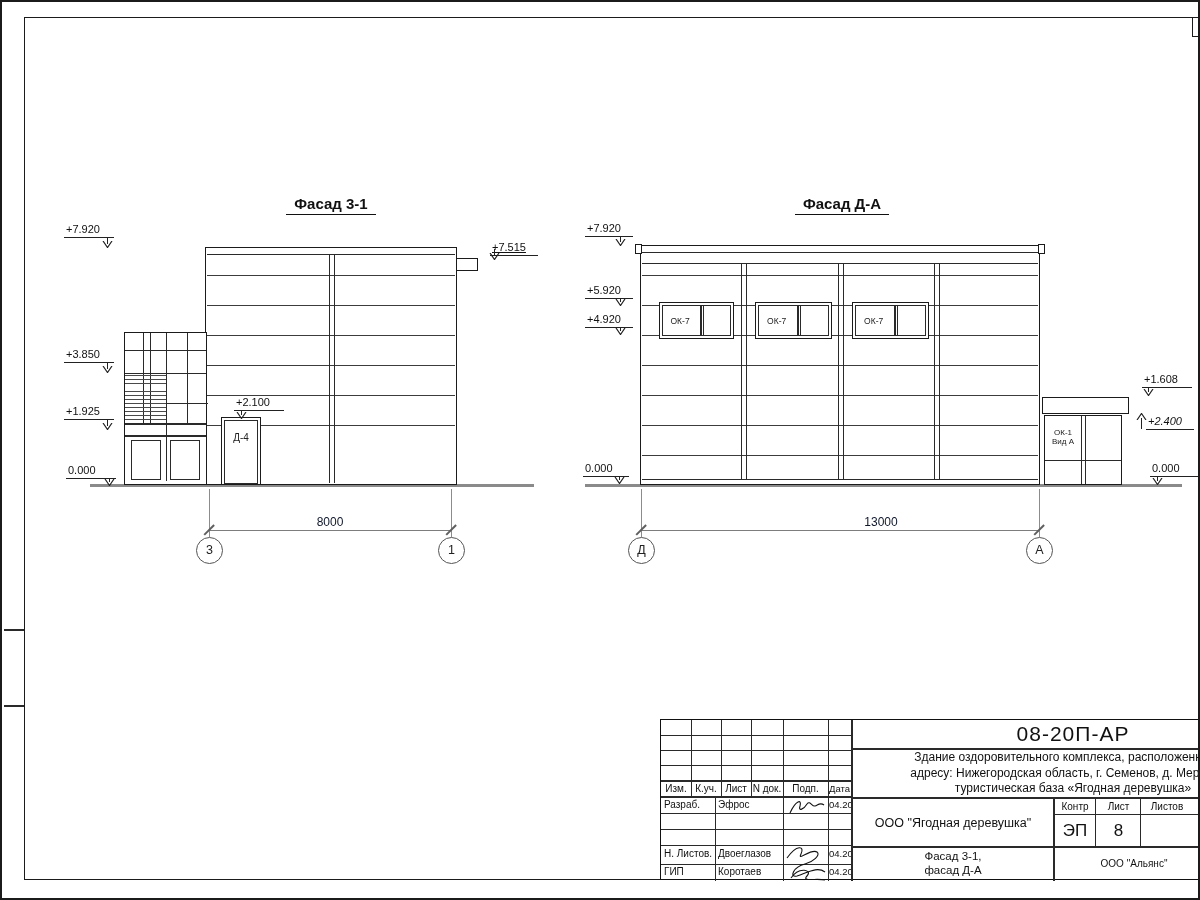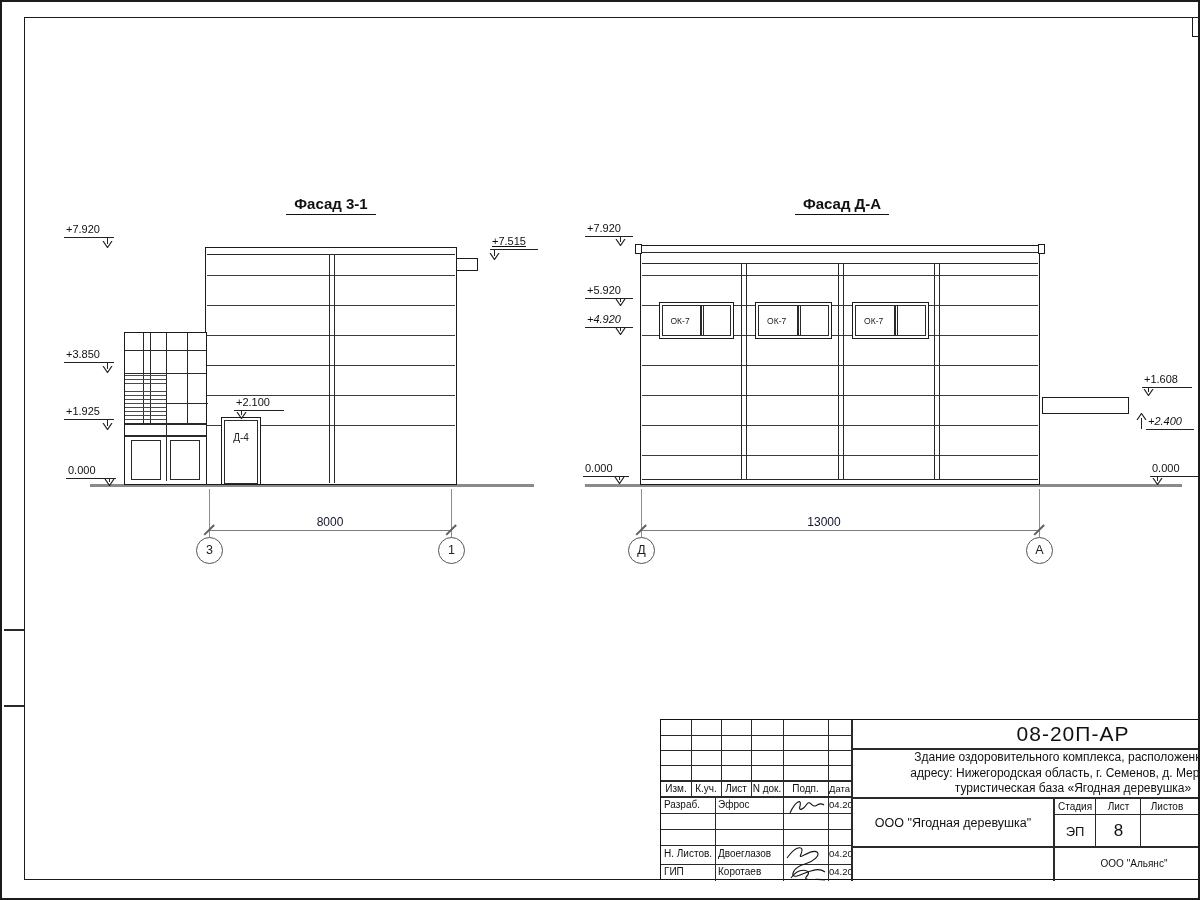--- a/index.html
+++ b/index.html
@@ -117,21 +117,21 @@
     </div>
 
   <div class="elev" style="left:232px;top:394px;width:46px;"><span>+2.100</span></div>
   <div class="arrow" style="left:234px;top:408px;height:9px;">
       <span class="stem"></span>
       <svg class="head" width="11" height="7">
         <path d="M1 0 L5.5 6.5 L10 0" fill="none" stroke="#222" stroke-width="1.2"></path>
       </svg>
     </div>
 
-  <div class="elev" style="left:488px;top:233px;width:44px;text-decoration:underline;"><span>+7.515</span></div>
+  <div class="elev" style="left:488px;top:239px;width:44px;text-decoration:underline;"><span>+7.515</span></div>
   <div class="arrow" style="left:487px;top:247px;height:11px;">
       <span class="stem"></span>
       <svg class="head" width="11" height="7">
         <path d="M1 0 L5.5 6.5 L10 0" fill="none" stroke="#222" stroke-width="1.2"></path>
       </svg>
     </div>
 
   <div class="extline" style="left:207px;top:487px;height:48px;"></div>
   <div class="extline" style="left:449px;top:487px;height:48px;"></div>
   <div class="dimline" style="left:207px;top:528px;width:243px;"></div>
@@ -175,38 +175,47 @@
     <div class="wlabel" style="left:0;top:13px;width:55%;">ОК-7</div>
   </div>
   <div class="box" style="left:850px;top:300px;width:77px;height:37px;border-width:1.8px;">
     <div class="abs" style="left:2px;top:2px;right:2px;bottom:2px;border:1px solid #2a2a2a;"></div>
     <div class="lv" style="left:55%;top:3px;bottom:3px;height:auto;width:1.4px;"></div>
     <div class="lv" style="left:calc(55% + 3px);top:3px;bottom:3px;height:auto;"></div>
     <div class="wlabel" style="left:0;top:13px;width:55%;">ОК-7</div>
   </div>
 
   <div class="box" style="left:1040px;top:395px;width:87px;height:17px;border-width:1.8px;"></div>
+  <div class="box" style="left:1042px;top:413px;width:78px;height:70px;border-width:1.8px;">
+    <div class="lv" style="left:36px;top:0;height:100%;width:1.2px;"></div>
+    <div class="lv" style="left:40px;top:0;height:100%;width:1.2px;"></div>
+    <div class="lh" style="left:0;top:44px;width:100%;height:1.4px;"></div>
+    <div class="wlabel" style="left:0;top:12px;width:36px;font-size:8px;line-height:9px;">
+      <div>ОК-1</div>
+      <div>Вид А</div>
+    </div>
+  </div>
 
   <div class="elev" style="left:583px;top:220px;width:44px;"><span>+7.920</span></div>
   <div class="arrow" style="left:613px;top:234px;height:10px;">
       <span class="stem"></span>
       <svg class="head" width="11" height="7">
         <path d="M1 0 L5.5 6.5 L10 0" fill="none" stroke="#222" stroke-width="1.2"></path>
       </svg>
     </div>
 
   <div class="elev" style="left:583px;top:282px;width:44px;"><span>+5.920</span></div>
   <div class="arrow" style="left:613px;top:296px;height:8px;">
       <span class="stem"></span>
       <svg class="head" width="11" height="7">
         <path d="M1 0 L5.5 6.5 L10 0" fill="none" stroke="#222" stroke-width="1.2"></path>
       </svg>
     </div>
 
-  <div class="elev" style="left:583px;top:311px;width:44px;font-style:italic;"><span>+4.920</span></div>
+  <div class="elev" style="left:583px;top:311px;width:44px;"><span>+4.920</span></div>
   <div class="arrow" style="left:613px;top:325px;height:8px;">
       <span class="stem"></span>
       <svg class="head" width="11" height="7">
         <path d="M1 0 L5.5 6.5 L10 0" fill="none" stroke="#222" stroke-width="1.2"></path>
       </svg>
     </div>
 
   <div class="elev" style="left:581px;top:460px;width:42px;"><span>0.000</span></div>
   <div class="arrow" style="left:612px;top:474px;height:8px;">
       <span class="stem"></span>
@@ -237,21 +246,21 @@
       <svg class="head" width="11" height="7">
         <path d="M1 0 L5.5 6.5 L10 0" fill="none" stroke="#222" stroke-width="1.2"></path>
       </svg>
     </div>
 
   <div class="extline" style="left:639px;top:487px;height:48px;"></div>
   <div class="extline" style="left:1037px;top:487px;height:48px;"></div>
   <div class="dimline" style="left:639px;top:528px;width:399px;"></div>
   <div class="tick" style="left:632px;top:527px;"></div>
   <div class="tick" style="left:1030px;top:527px;"></div>
-  <div class="dimtext" style="left:772px;top:513px;width:100px;">13000</div>
+  <div class="dimtext" style="left:829px;top:513px;width:100px;">13000</div>
   <div class="axis" style="left:626px;top:535px;"><span>Д</span></div>
   <div class="axis" style="left:1024px;top:535px;"><span>А</span></div>
 
   <div class="abs" style="left:658px;top:717px;width:552px;height:161px;border:1.9px solid #111;box-sizing:border-box;background:#fff;">
 
     <div class="lv" style="left:30px;top:0;height:76px;width:1.2px;"></div>
     <div class="lv" style="left:60px;top:0;height:76px;width:1.2px;"></div>
     <div class="lv" style="left:90px;top:0;height:76px;width:1.2px;"></div>
     <div class="lv" style="left:122px;top:0;height:161px;width:1.2px;"></div>
     <div class="lv" style="left:167px;top:0;height:161px;width:1.2px;"></div>
@@ -302,23 +311,27 @@
       <div>туристическая база «Ягодная деревушка»</div>
     </div>
     <div class="lh" style="left:190px;top:77px;width:362px;height:1.8px;"></div>
 
     <div class="tb-cell ctr" style="left:192px;top:79px;width:200px;height:47px;font-size:12.5px;">ООО "Ягодная деревушка"</div>
 
     <div class="lv" style="left:392px;top:77px;height:84px;width:1.8px;"></div>
     <div class="lv" style="left:434px;top:77px;height:49px;width:1.4px;"></div>
     <div class="lv" style="left:479px;top:77px;height:49px;width:1.4px;"></div>
     <div class="lh" style="left:392px;top:94px;width:160px;height:1.2px;"></div>
-    <div class="tb-cell ctr" style="left:394px;top:78px;width:40px;height:16px;">Стадия</div>
+    <div class="tb-cell ctr" style="left:394px;top:78px;width:40px;height:16px;">Контр</div>
     <div class="tb-cell ctr" style="left:436px;top:78px;width:43px;height:16px;">Лист</div>
     <div class="tb-cell ctr" style="left:481px;top:78px;width:50px;height:16px;">Листов</div>
-    <div class="tb-cell ctr" style="left:394px;top:96px;width:40px;height:30px;font-size:13px;">ЭП</div>
+    <div class="tb-cell ctr" style="left:394px;top:96px;width:40px;height:30px;font-size:17px;">ЭП</div>
     <div class="tb-cell ctr" style="left:436px;top:96px;width:43px;height:30px;font-size:17px;">8</div>
 
     <div class="lh" style="left:190px;top:126px;width:362px;height:1.8px;"></div>
+    <div class="tb-cell ctr" style="left:192px;top:127px;width:200px;height:33px;font-size:11.5px;line-height:13.5px;flex-direction:column;">
+      <div>Фасад 3-1,</div>
+      <div>фасад Д-А</div>
+    </div>
     <div class="tb-cell ctr" style="left:394px;top:127px;width:158px;height:33px;font-size:10px;">ООО "Альянс"</div>
   </div>
 
 </div>
 
 </body></html>

